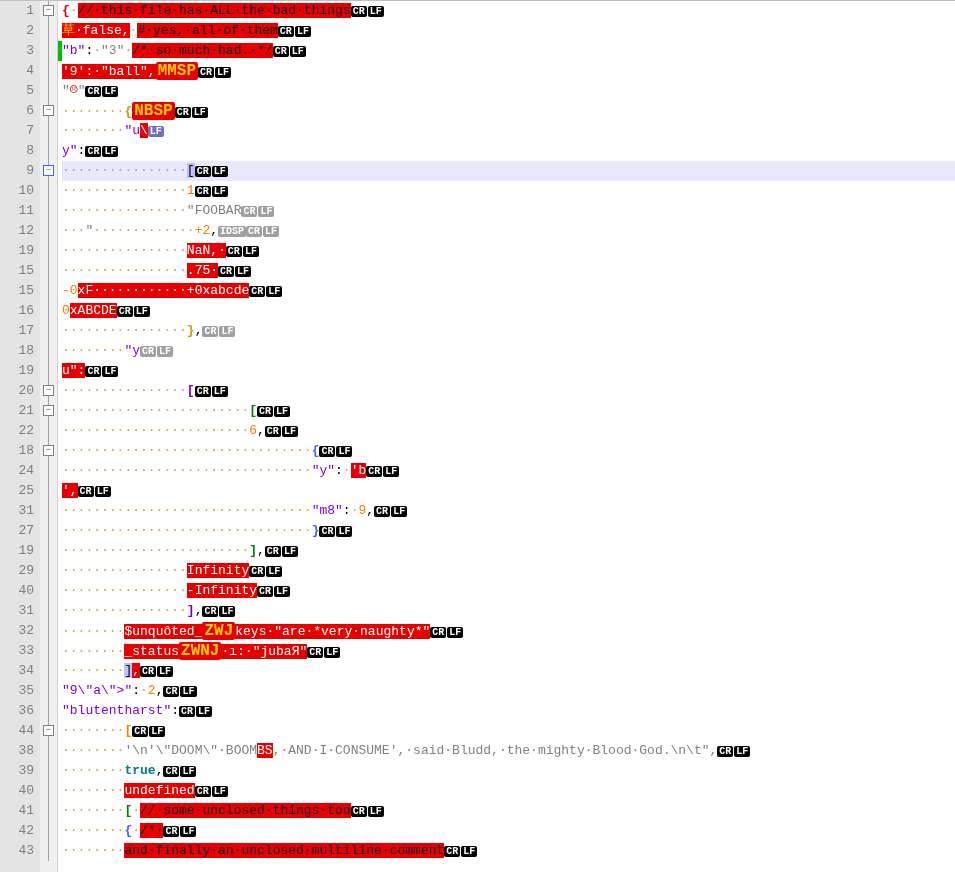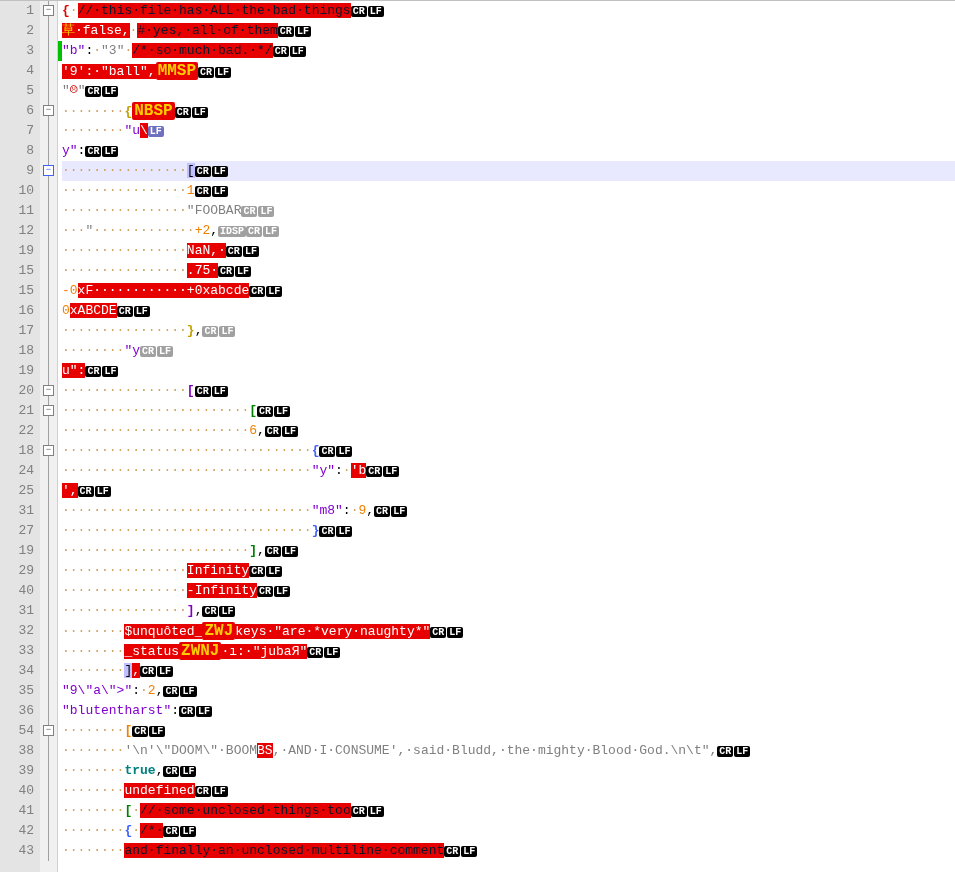--- a/index.html
+++ b/index.html
@@ -134,21 +134,21 @@
       <div class="gutter-line">27</div>
       <div class="gutter-line">19</div>
       <div class="gutter-line">29</div>
       <div class="gutter-line">40</div>
       <div class="gutter-line">31</div>
       <div class="gutter-line">32</div>
       <div class="gutter-line">33</div>
       <div class="gutter-line">34</div>
       <div class="gutter-line">35</div>
       <div class="gutter-line">36</div>
-      <div class="gutter-line">54</div>
+      <div class="gutter-line">44</div>
       <div class="gutter-line">38</div>
       <div class="gutter-line">39</div>
       <div class="gutter-line">40</div>
       <div class="gutter-line">41</div>
       <div class="gutter-line">42</div>
       <div class="gutter-line">43</div>
     </div>
   <div class="fold-col" id="foldcol">
       <div class="fold-line" style="top: 0px; height: 860px;"></div>
       <div class="fold-box" style="top: 4px;">−</div>

